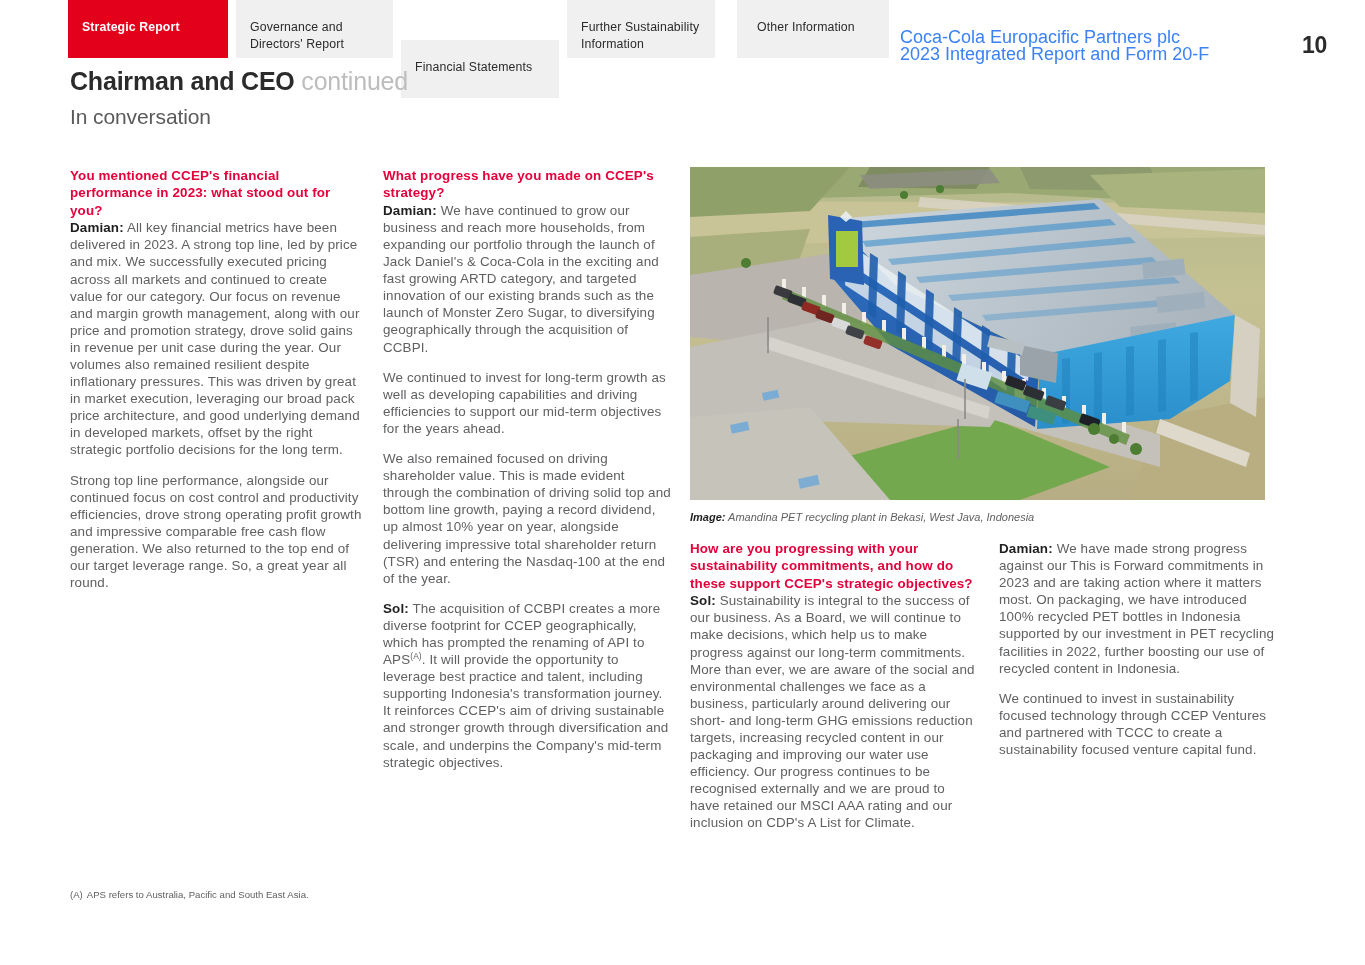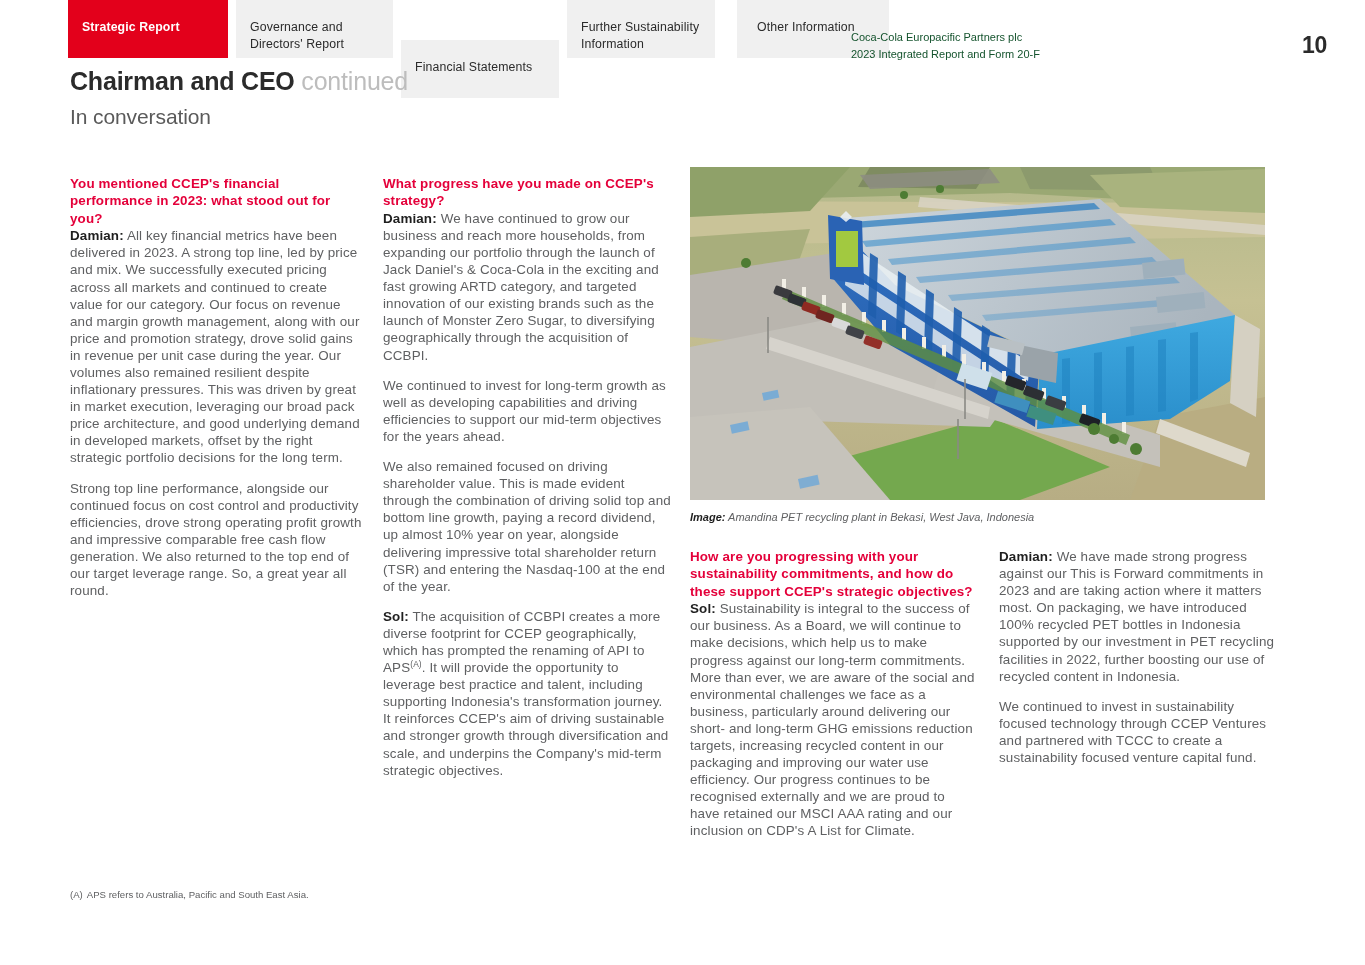--- a/index.html
+++ b/index.html
@@ -41,25 +41,25 @@
     font-weight: bold;
   }
   .tab-1 { left: 68px;  width: 160px; }
   .tab-2 { left: 236px; width: 157px; }
   .tab-3 { left: 401px; width: 158px; margin-top: 40px; }
   .tab-4 { left: 567px; width: 148px; }
   .tab-5 { left: 737px; width: 152px; padding-left: 20px; }
 
   .pubinfo {
     position: absolute;
-    left: 851px;
+    left: 900px;
     top: 29px;
-    font-size: 11px;
+    font-size: 18px;
     line-height: 16.5px;
-    color: #14532d;
+    color: #3b82f6;
     white-space: pre-line;
   }
   .pageno {
     position: absolute;
     right: 38px;
     top: 32px;
     font-size: 23px;
     font-weight: bold;
     color: #2b2b2b;
     letter-spacing: -0.01em;
@@ -91,21 +91,21 @@
   }
 
   
   .col {
     position: absolute;
     font-size: 13.4px;
     line-height: 17.1px;
     color: #5f6062;
     letter-spacing: 0.01em;
   }
-  .col p { margin: 8px 0 13px 0; }
+  .col p { margin: 0 0 13px 0; }
   .col p:last-child { margin-bottom: 0; }
 
   .q {
     color: #e4003a;
     font-weight: bold;
     font-size: 13.4px;
     line-height: 17.4px;
     margin: 0 0 0 0;
     display: block;
   }

